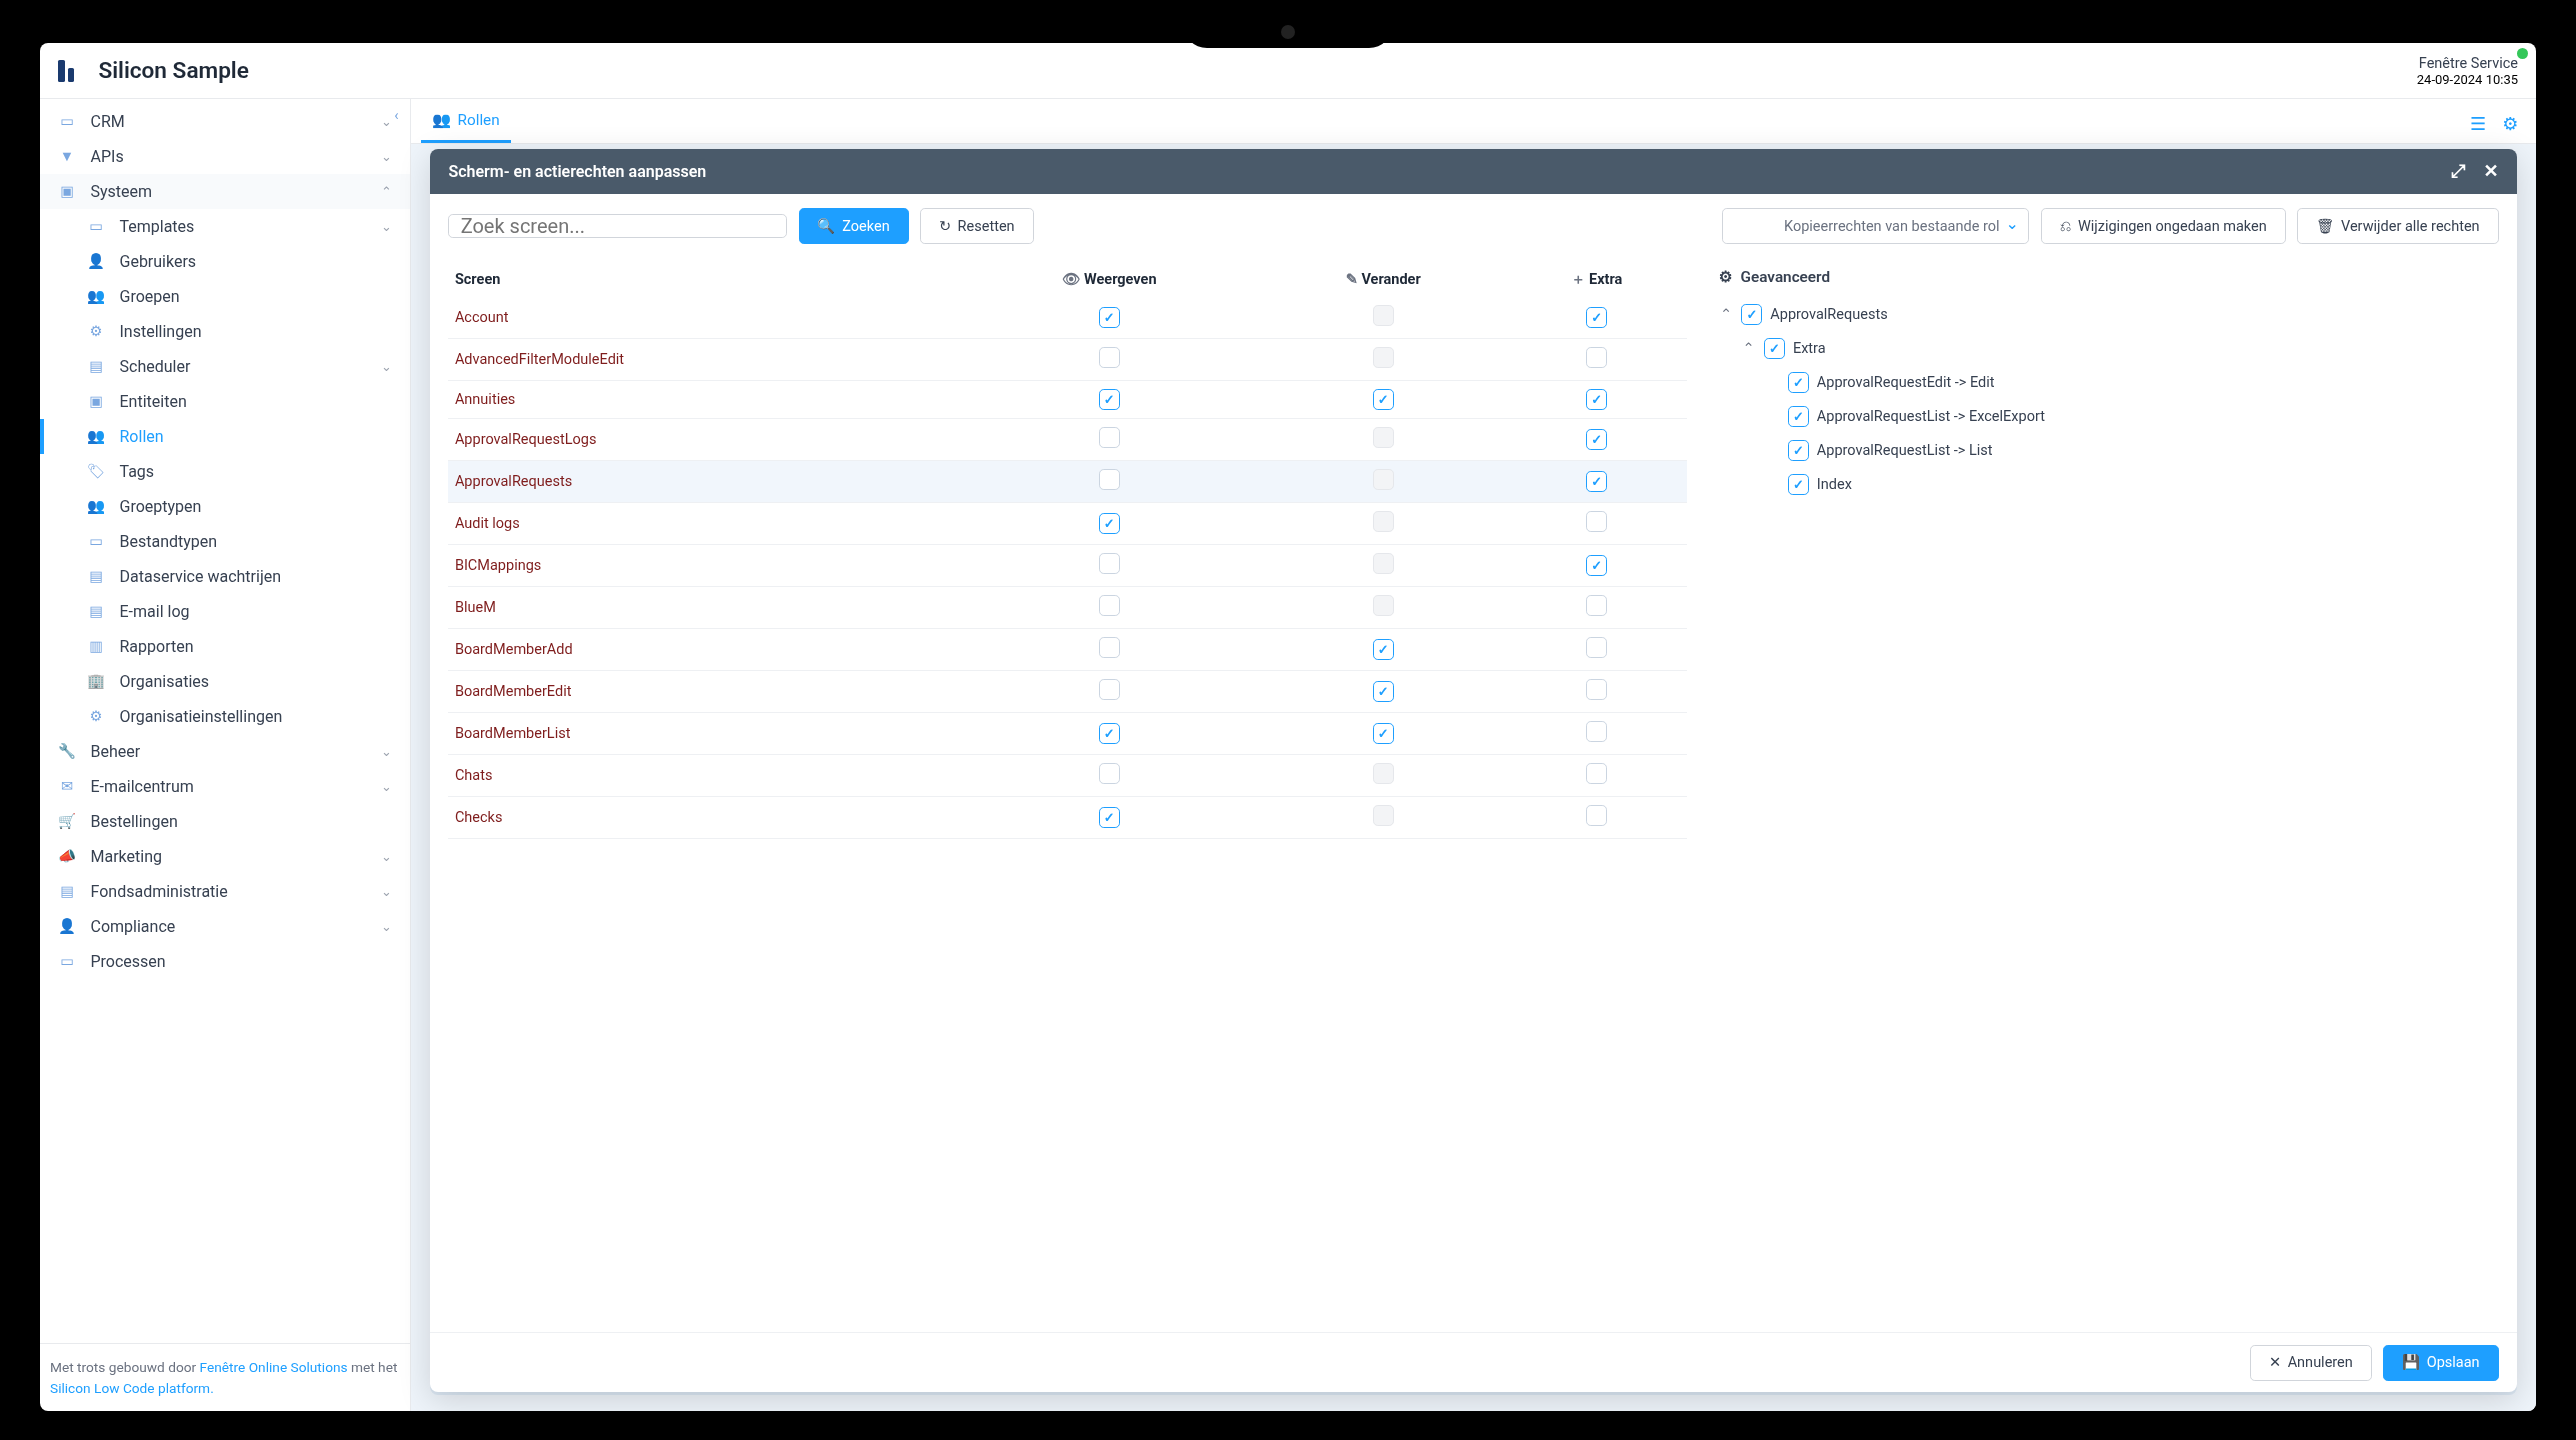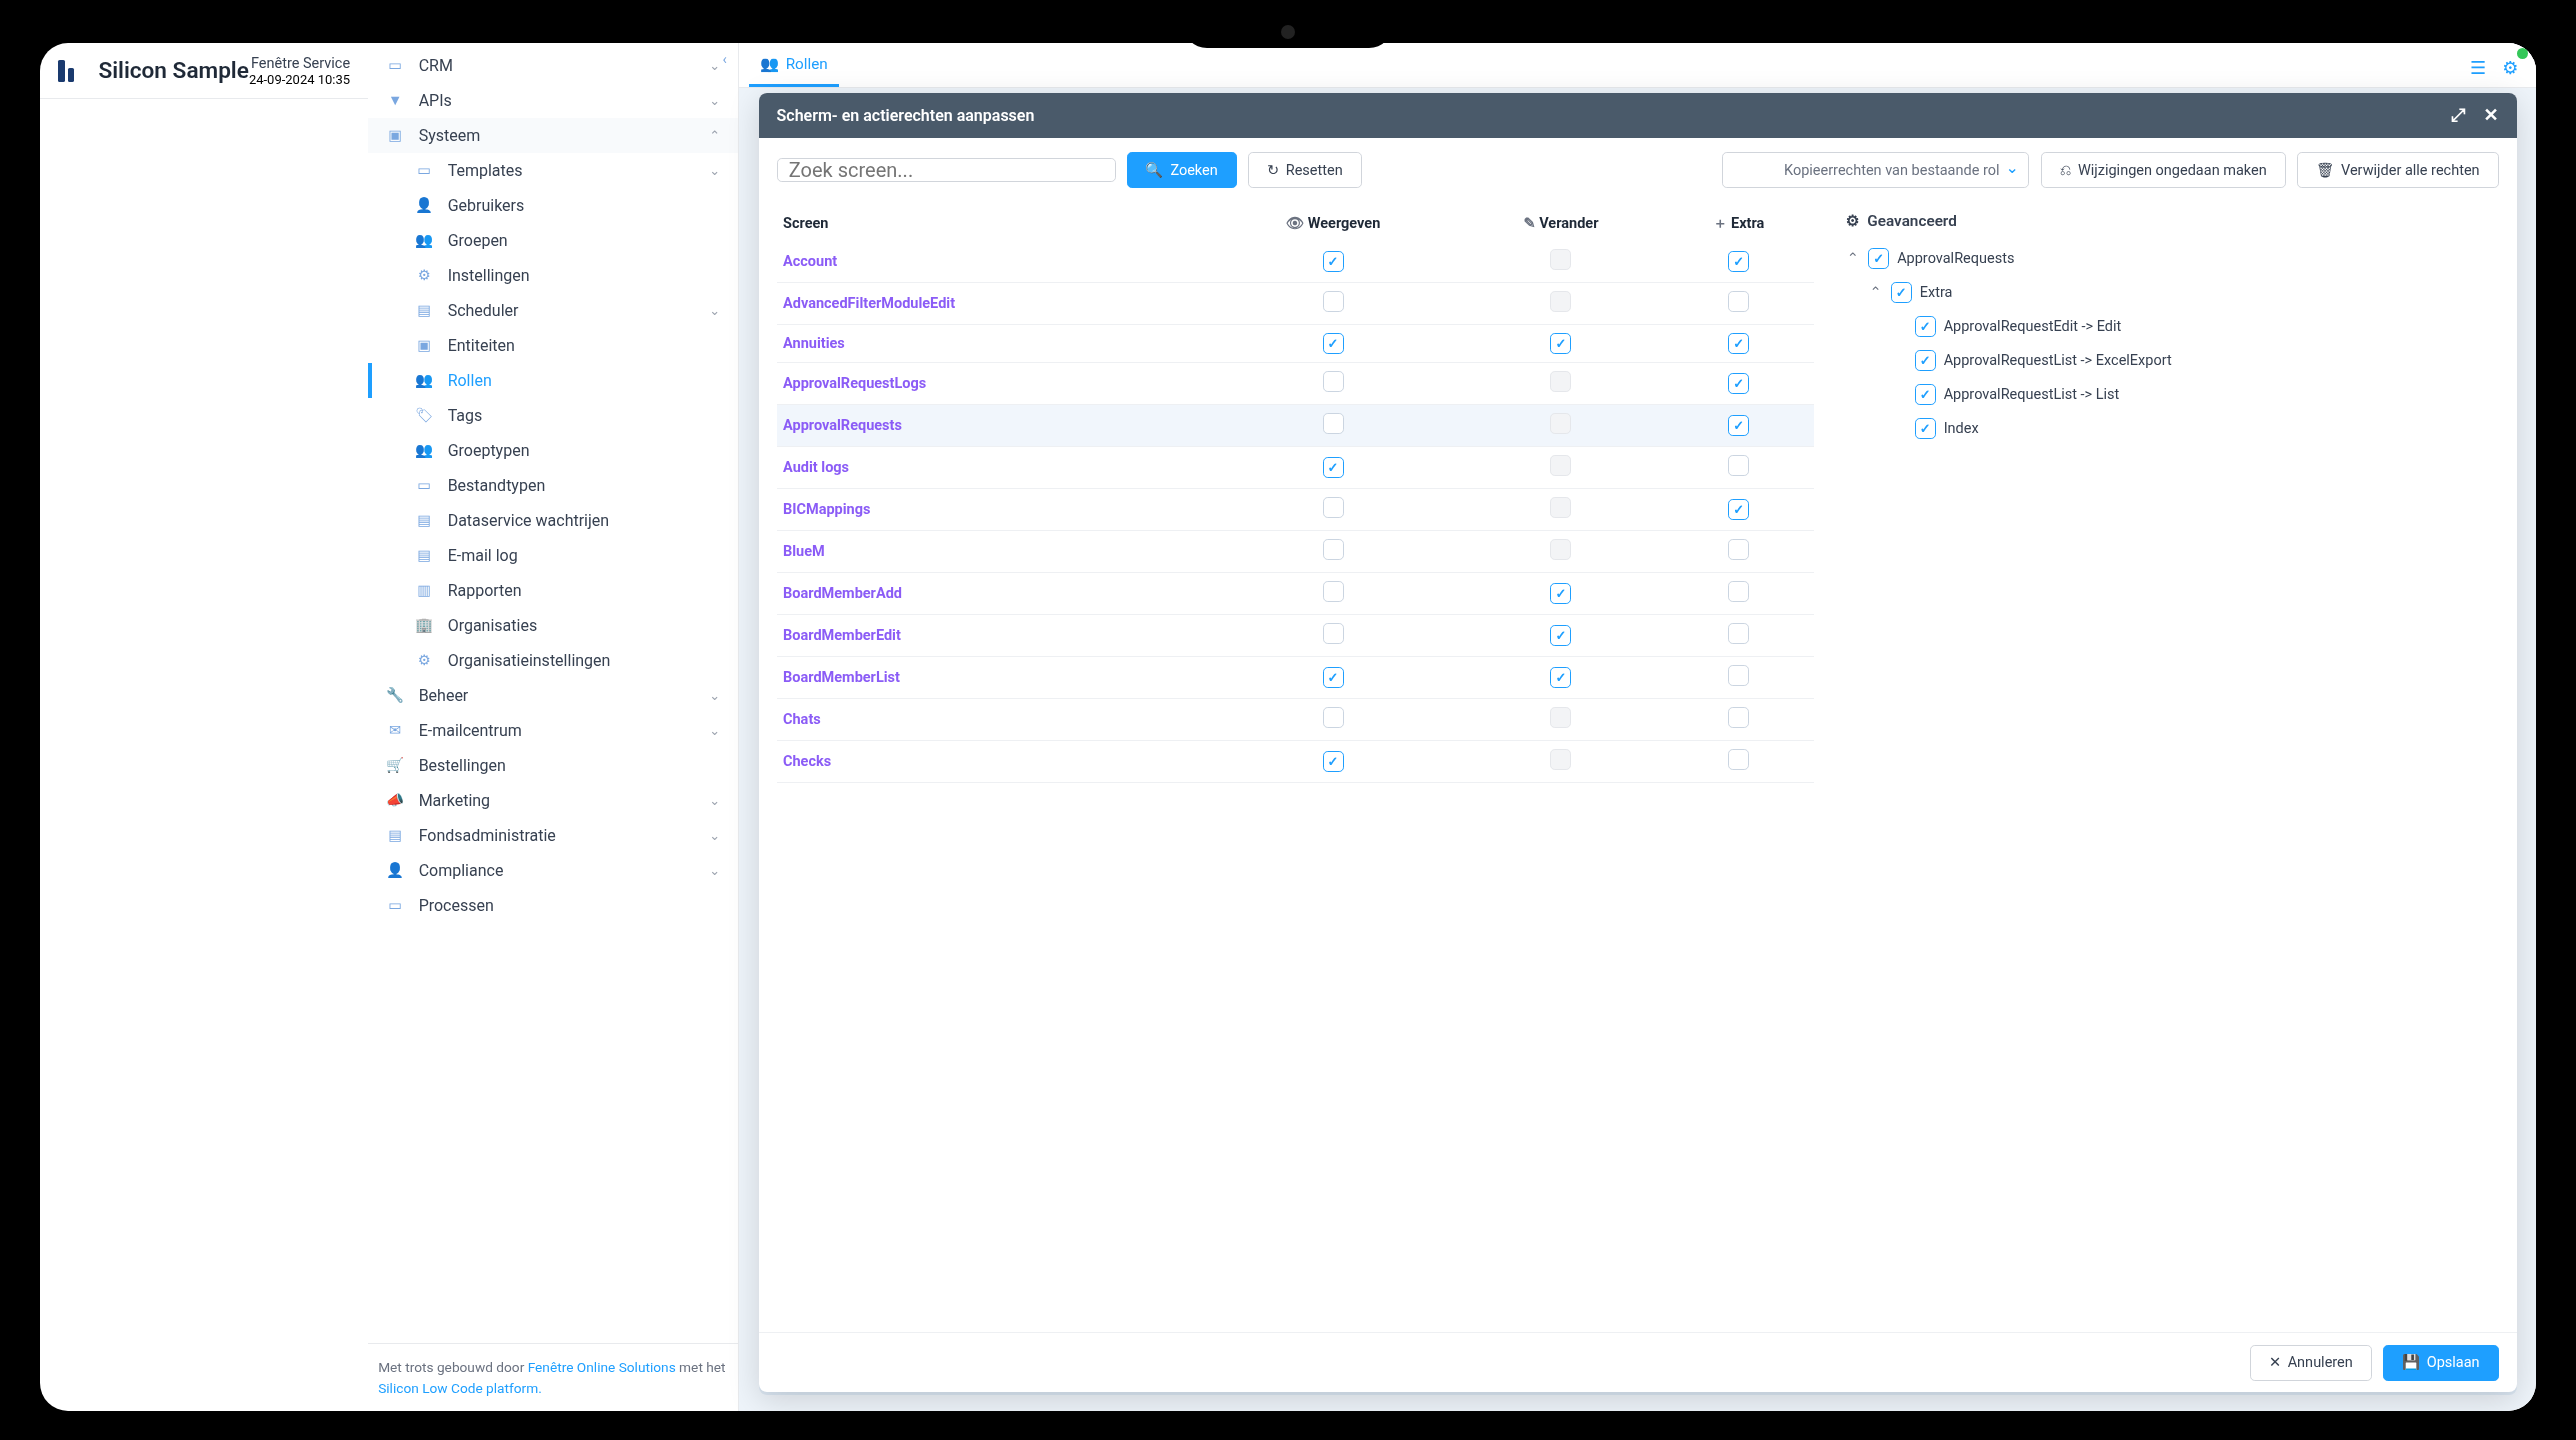--- a/index.html
+++ b/index.html
@@ -1,21 +1,21 @@
 <!DOCTYPE html>
 <html style="font-size:13px"><head>
 <meta charset="utf-8">
 <style>
 * { margin:0; padding:0; box-sizing:border-box; font-family:-apple-system,BlinkMacSystemFont,"Segoe UI",Roboto,Arial,sans-serif; }
 body { background:#000; display:flex; align-items:center; justify-content:center; min-height:100vh; padding:16px; }
 .device { width:2576px; max-width:100%; aspect-ratio:3192/1785; background:#000; border-radius:48px; padding:27.4px 24px; position:relative; }
 .notch { position:absolute; top:0; left:50%; transform:translateX(-50%); width:210px; height:32px; background:#000; border-radius:0 0 24px 24px; z-index:100; display:flex; align-items:center; justify-content:center; }
 .notch::after { content:''; width:14.5px; height:14.5px; background:#222; border-radius:50%; }
 .status-dot { position:absolute; top:32px; right:32px; width:11.3px; height:11.3px; background:#34c759; border-radius:50%; z-index:5; }
-.screen { width:100%; height:100%; background:#fff; border-radius:28px; overflow:hidden; display:flex; flex-direction:row; position:relative; }
+.screen { width:100%; height:100%; background:#fff; border-radius:8px; overflow:hidden; display:flex; flex-direction:column; position:relative; }
 
 
 .topbar { height:56px; display:flex; align-items:center; padding:0 18px; border-bottom:0.8px solid #e8eaed; }
 .logo { width:19.4px; height:22.6px; margin-right:21px; display:flex; gap:3.2px; align-items:flex-end; }
 .logo span { width:6.5px; background:#1a3a6e; border-radius:1.6px; }
 .logo span:nth-child(1){height:22.6px}.logo span:nth-child(2){height:14.5px}
 .app-title { font-size:22.6px; font-weight:600; color:#1f2937; }
 .head-right { margin-left:auto; text-align:right; font-size:14.5px; color:#374151; }
 .head-right .sub { font-size:13px; color:#000000; }
 
@@ -58,21 +58,21 @@
 .select::after { content:'⌄'; position:absolute; right:9.7px; color:#1e9fff; font-size:16px; top:4.8px; }
 .toolbar-spacer { flex:1; }
 
 .modal-body { flex:1; padding:3.2px 18px 8px; display:flex; gap:32px; min-height:0; overflow:auto; }
 .grid-wrap { flex:1.35; }
 .adv-wrap { flex:.85; }
 
 table.perm { width:100%; border-collapse:collapse; font-size:14.5px; }
 table.perm th { text-align:left; font-weight:700; padding:8px 6.5px; color:#1f2937; }
 table.perm th.center, table.perm td.center { text-align:center; }
-table.perm td { padding:8px 6.5px; border-bottom:0.8px solid #eef0f3; color:#8b5cf6;font-weight:bold; }
+table.perm td { padding:8px 6.5px; border-bottom:0.8px solid #eef0f3; color:#7f1d1d; }
 table.perm tr.hi td { background:#f1f6fc; }
 .cb { width:21px; height:21px; border:1.6px solid #cbd5e1; border-radius:4.8px; display:inline-flex; align-items:center; justify-content:center; background:#fff; }
 .cb.on { border-color:#1e9fff; color:#1e9fff; }
 .cb.on::after { content:'✓'; font-size:13px; font-weight:700; }
 .cb.dim { background:#f3f4f6; border-color:#e5e7eb; }
 
 .adv-title { font-size:15.3px; font-weight:600; color:#374151; display:flex; align-items:center; gap:8px; margin:6.5px 0 11.3px; }
 .tree { font-size:14.5px; color:#374151; }
 .tree-row { display:flex; align-items:center; gap:8px; padding:6.5px 0; }
 .tree-row .chev { color:#6b7280; cursor:pointer; width:14.5px; text-align:center; }

